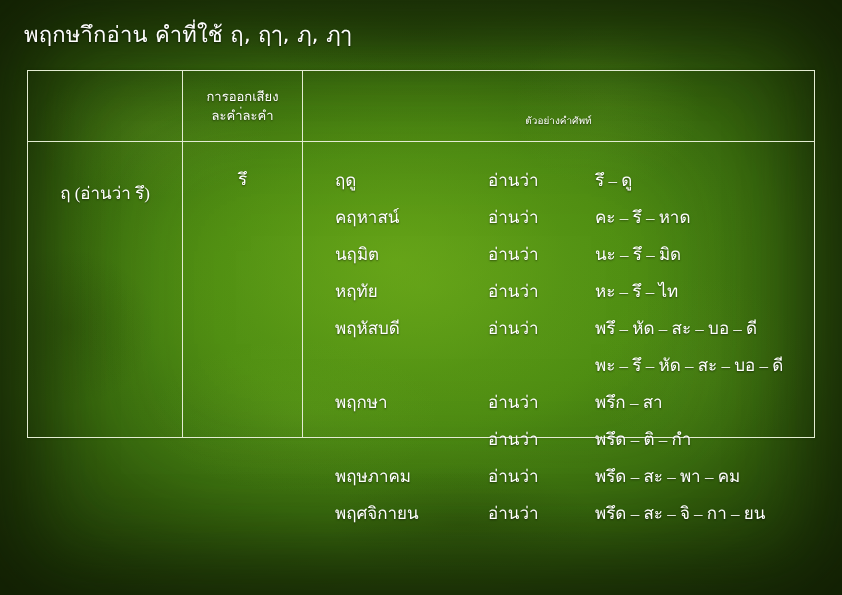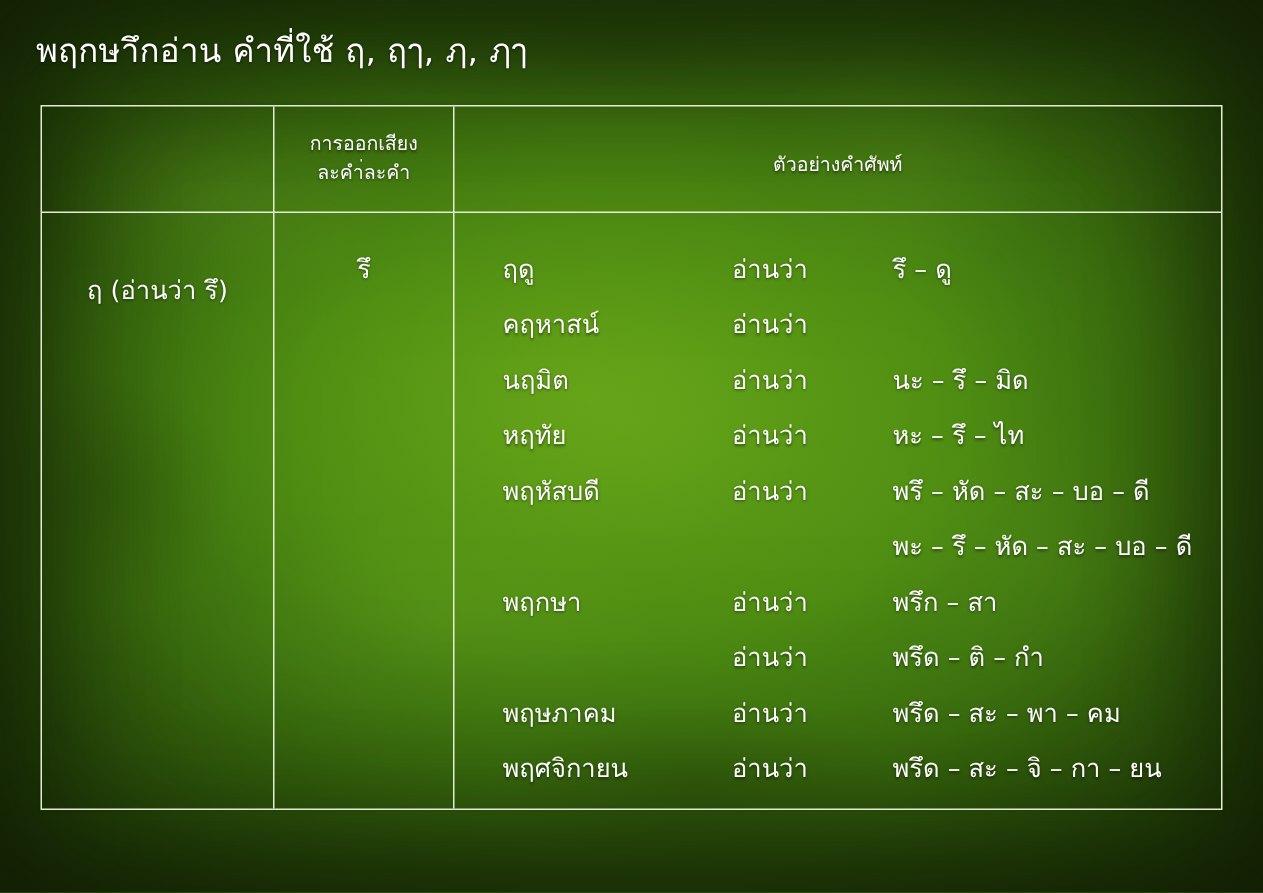--- a/index.html
+++ b/index.html
@@ -80,24 +80,25 @@
     text-shadow: 0 1px 2px rgba(0,0,0,0.55);
     white-space: nowrap;
   }
 
   
   .sheet {
     position: absolute;
     left: 27px;
     top: 70px;
     width: 788px;
-    height: 470px;
+    height: 368px;
     border: 1px solid #e3ecd2;
     box-sizing: border-box;
     box-shadow: 0 0 3px rgba(0,0,0,0.18);
+    font-family: Liberation Serif, serif;
   }
   .sheet .vline {
     position: absolute;
     top: 0;
     bottom: 0;
     width: 1px;
     background: #e3ecd2;
   }
   .sheet .vline.v1 { left: 154px; }
   .sheet .vline.v2 { left: 274px; }
@@ -126,27 +127,27 @@
     flex-direction: column;
     align-items: center;
     justify-content: center;
     font-size: 13px;
     line-height: 19px;
     text-align: center;
   }
   .hdr-words {
     position: absolute;
     left: 275px;
-    top: 3px;
+    top: 14px;
     right: 0;
     height: 70px;
     display: flex;
     align-items: center;
     justify-content: center;
-    font-size: 13px;
+    font-size: 10px;
   }
 
   
   .cell-letter {
     position: absolute;
     left: 0;
     top: 85px;
     width: 154px;
     padding-top: 23px;
     text-align: center;
@@ -223,20 +224,21 @@
 
         <div class="wrow">
           <span class="w-word cell-text">ฤดู</span>
           <span class="w-says cell-text">อ่านว่า</span>
           <span class="w-read cell-text">รึ – ดู</span>
         </div>
 
         <div class="wrow">
           <span class="w-word cell-text">คฤหาสน์</span>
           <span class="w-says cell-text">อ่านว่า</span>
+          <span class="w-read cell-text">คะ – รึ – หาด</span>
         </div>
 
         <div class="wrow">
           <span class="w-word cell-text">นฤมิต</span>
           <span class="w-says cell-text">อ่านว่า</span>
           <span class="w-read cell-text">นะ – รึ – มิด</span>
         </div>
 
         <div class="wrow">
           <span class="w-word cell-text">หฤทัย</span>

